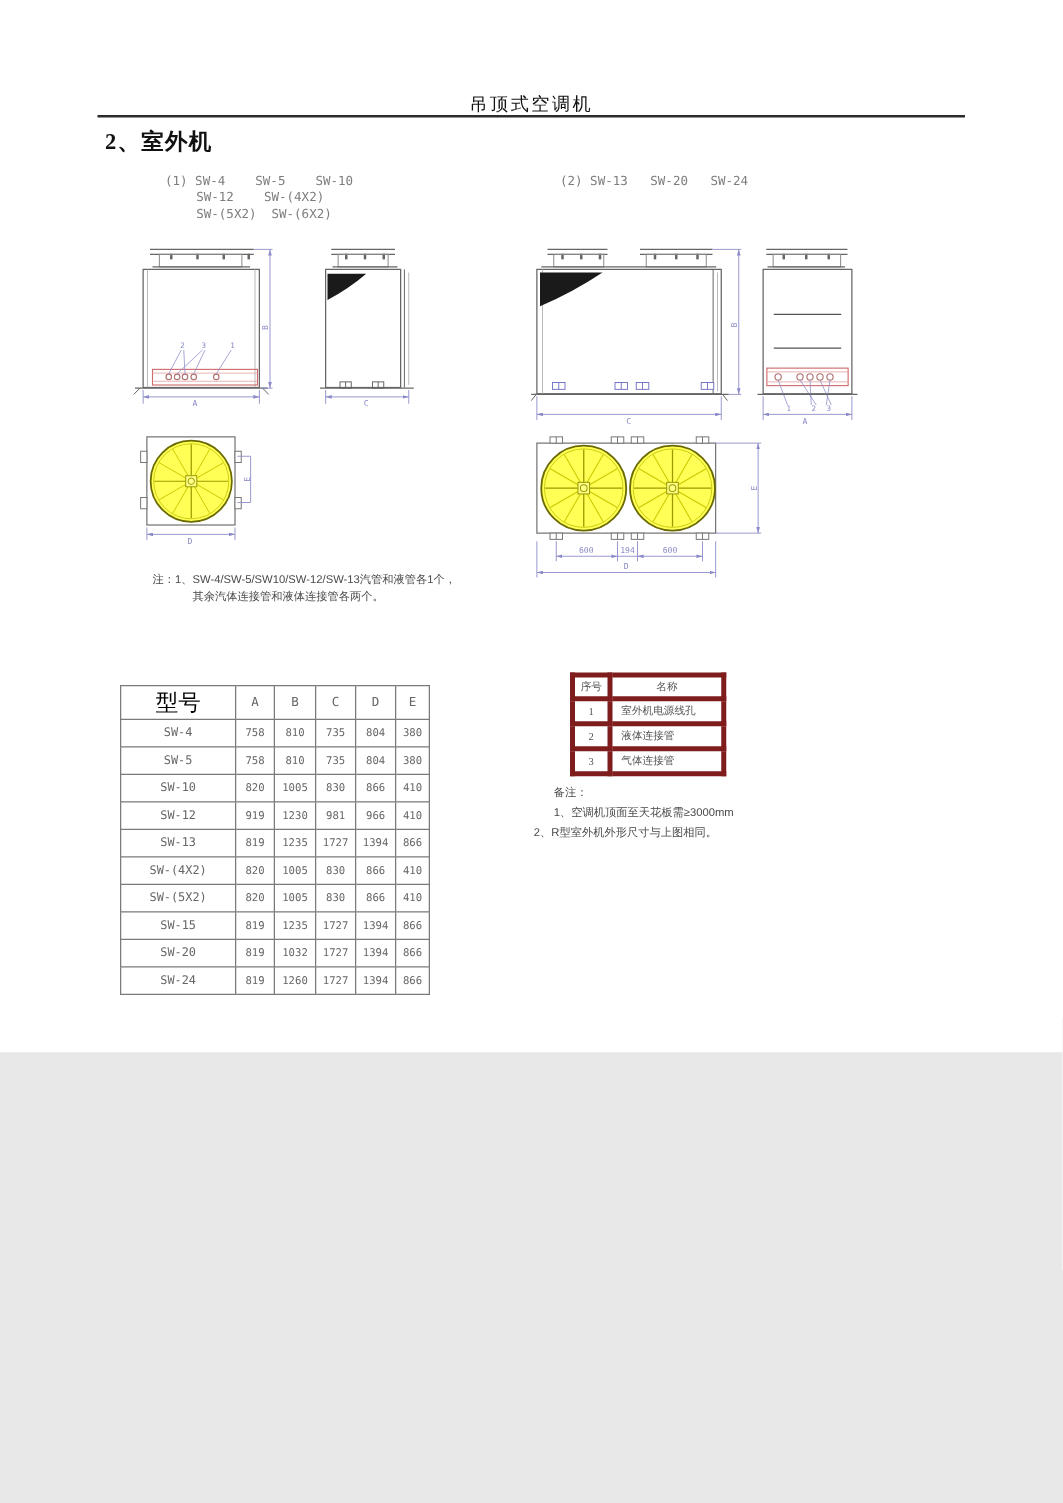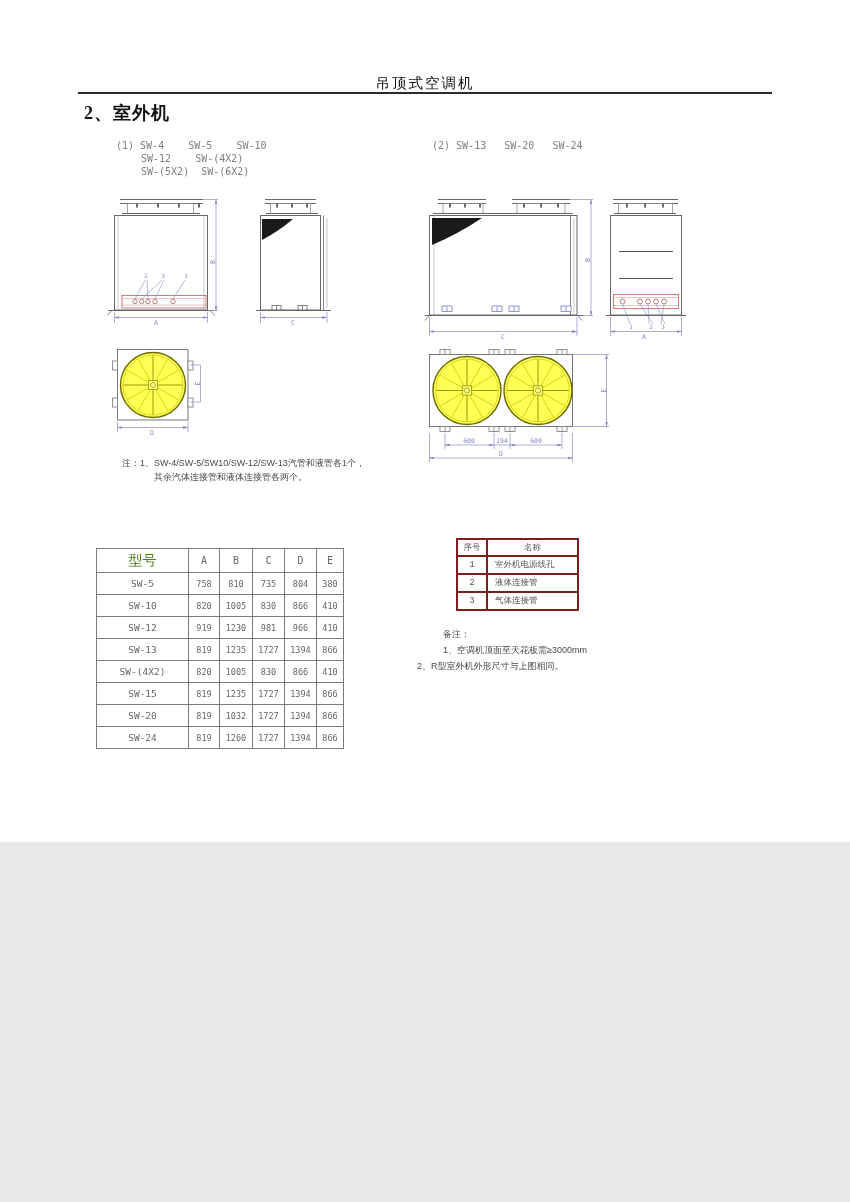--- a/index.html
+++ b/index.html
@@ -4,35 +4,35 @@
 <style>
   html,body{margin:0;padding:0;background:#e8e8e8;}
   .page{position:relative;width:850px;height:842px;background:#ffffff;margin:0 auto;
         font-family:"Liberation Sans",sans-serif;overflow:hidden;padding-left:16px;}
   .abs{position:absolute;}
   .doc-header{left:0;top:74px;width:850px;text-align:center;
               font-family:"Liberation Serif",serif;font-size:14.5px;color:#111;letter-spacing:2px;}
   .header-rule{left:78px;top:92px;width:694px;height:2px;background:#2b2b2b;}
   .section-title{left:84px;top:101px;font-family:"Liberation Serif",serif;
                  font-size:18px;font-weight:bold;color:#111;letter-spacing:1px;}
-  .cad-label{font-family:"DejaVu Sans Mono",monospace;font-size:10px;color:#7d7d7d;white-space:pre;}
+  .cad-label{font-family:"DejaVu Sans Mono",monospace;font-size:10px;color:#7d7d7d;white-space:pre;margin-left:16px;}
   .note-text{font-size:9px;color:#4a4a4a;white-space:pre;}
   .remark-text{font-size:9px;color:#4a4a4a;white-space:pre;}
   table{border-collapse:collapse;table-layout:fixed;}
   .dimtab{left:96px;top:548px;width:247px;}
   .dimtab td,.dimtab th{border:1px solid #7a7a7a;text-align:center;vertical-align:middle;
       font-family:"DejaVu Sans Mono",monospace;color:#666;font-weight:normal;}
   .dimtab thead th{height:21px;}
-  .dimtab th.model-h{font-family:"Liberation Sans",sans-serif;font-size:14px;color:#4d7c0f;}
+  .dimtab th.model-h{font-family:"Liberation Sans",sans-serif;font-size:18px;color:#000000;}
   .dimtab th{font-size:10px;}
   .dimtab td{height:19px;font-size:8.5px;}
   .dimtab td:first-child{font-size:9.5px;}
   .parts{left:456px;top:538px;width:121px;}
-  .parts td,.parts th{border:2px solid #7f1d1d;text-align:center;vertical-align:middle;
-      font-family:Liberation Mono, monospace;font-size:8.5px;color:#555;font-weight:normal;}
+  .parts td,.parts th{border:4px solid #7f1d1d;text-align:center;vertical-align:middle;
+      font-family:Liberation Serif, serif;font-size:8.5px;color:#555;font-weight:normal;}
   .parts th{height:13px;}
   .parts td{height:14px;}
   .parts td:nth-child(2){text-align:left;padding-left:7px;}
   .page-number{left:0;top:1100px;width:850px;text-align:right;
                font-family:"Liberation Serif",serif;font-size:13px;color:#111;}
   svg text{font-family:"DejaVu Sans Mono",monospace;}
   .dimtxt{fill:#8a8ac8;font-size:6.5px;}
   .callout{fill:#8a8ac8;font-size:6px;}
 </style>
 </head>
@@ -324,20 +324,28 @@
         <th class="model-h">型号</th>
         <th>A</th>
         <th>B</th>
         <th>C</th>
         <th>D</th>
         <th>E</th>
       </tr>
     </thead>
     <tbody>
         <tr>
+          <td>SW-4</td>
+          <td>758</td>
+          <td>810</td>
+          <td>735</td>
+          <td>804</td>
+          <td>380</td>
+        </tr>
+        <tr>
           <td>SW-5</td>
           <td>758</td>
           <td>810</td>
           <td>735</td>
           <td>804</td>
           <td>380</td>
         </tr>
         <tr>
           <td>SW-10</td>
           <td>820</td>
@@ -357,20 +365,28 @@
         <tr>
           <td>SW-13</td>
           <td>819</td>
           <td>1235</td>
           <td>1727</td>
           <td>1394</td>
           <td>866</td>
         </tr>
         <tr>
           <td>SW-(4X2)</td>
+          <td>820</td>
+          <td>1005</td>
+          <td>830</td>
+          <td>866</td>
+          <td>410</td>
+        </tr>
+        <tr>
+          <td>SW-(5X2)</td>
           <td>820</td>
           <td>1005</td>
           <td>830</td>
           <td>866</td>
           <td>410</td>
         </tr>
         <tr>
           <td>SW-15</td>
           <td>819</td>
           <td>1235</td>
@@ -419,16 +435,16 @@
         </tr>
         <tr>
           <td>3</td>
           <td>气体连接管</td>
         </tr>
       </tbody>
   </table>
 
   <div class="abs remark-text" style="left:443px;top:628px;">备注：</div>
   <div class="abs remark-text" style="left:443px;top:644px;">1、空调机顶面至天花板需≥3000mm</div>
-  <div class="abs remark-text" style="left:417px;top:660px;">2、R型室外机外形尺寸与上图相同。</div>
+  <div class="abs remark-text" style="left:427px;top:660px;">2、R型室外机外形尺寸与上图相同。</div>
 
   <div class="abs page-number">13</div>
 </div>
 
 </body></html>

